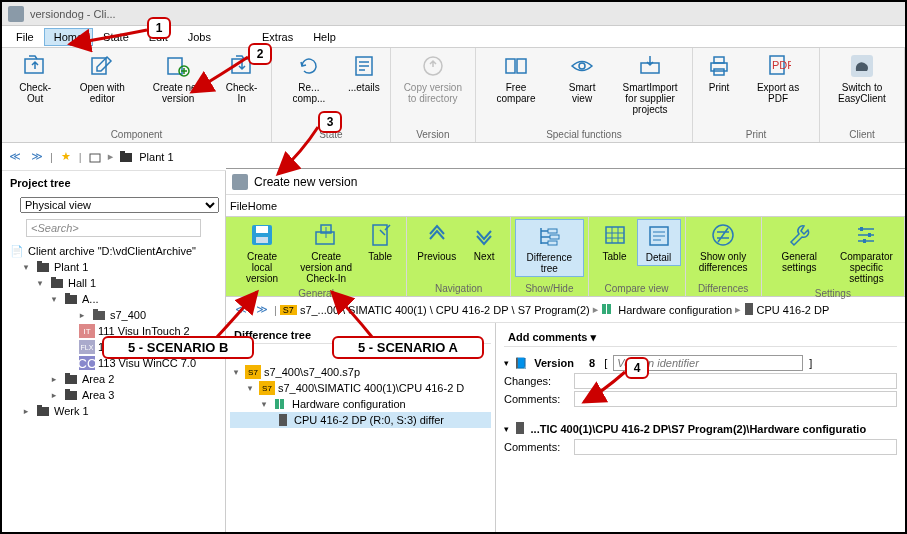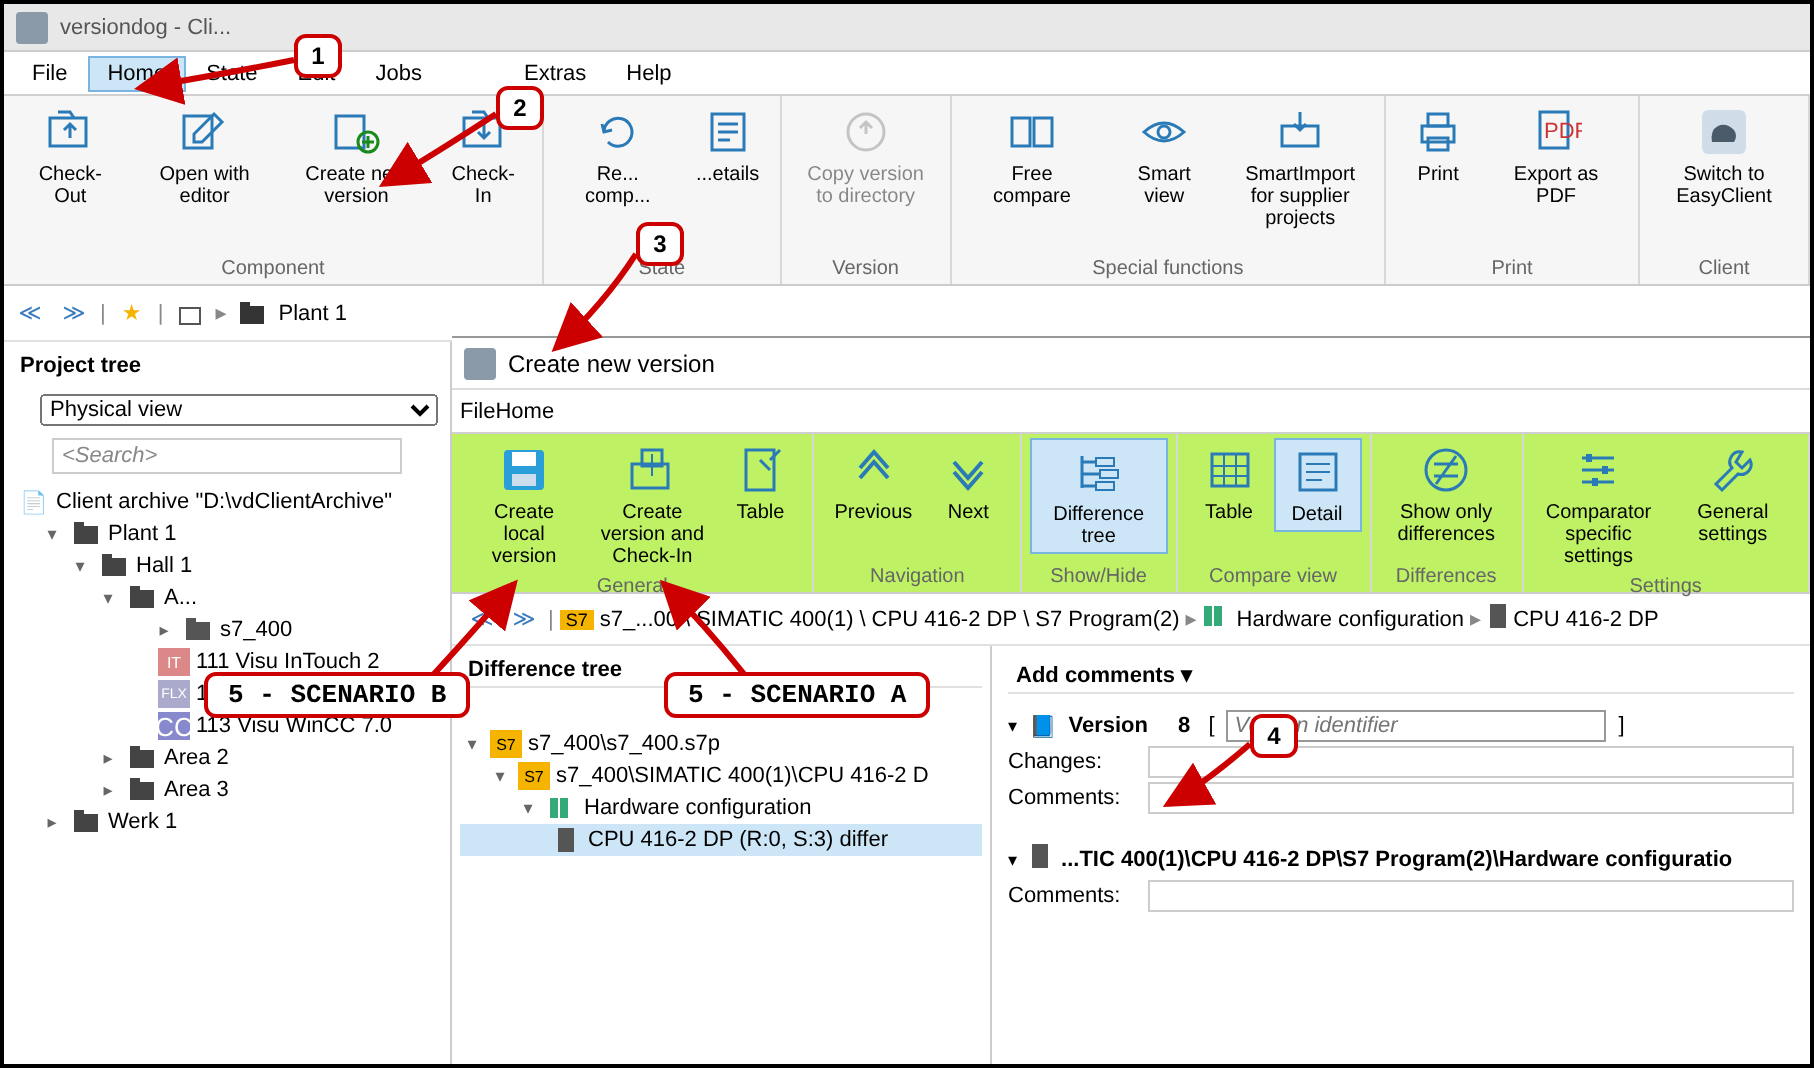--- a/index.html
+++ b/index.html
@@ -56,21 +56,21 @@
 .detail { flex:1; padding: 6px 8px; }
 .detail .row { display: flex; align-items: center; margin: 2px 0; gap: 6px; }
 .detail input[type=text] { border: 1px solid #999; padding: 1px 3px; font-size: 11px; font-style: italic; color:#888; }
 .detail .lbl { width: 64px; }
 .detail .val-box { flex:1; border: 1px solid #ccc; height: 16px; }
 
 .add-comments { font-weight: bold; padding: 2px 4px; border-bottom: 1px solid #e0e0e0; cursor:pointer; }
 
 
 .callout { position: absolute; background: #fff; border: 2px solid #c00; border-radius: 6px; width: 24px; height: 22px; display: flex; align-items: center; justify-content: center; font-weight: bold; z-index: 50; font-size: 12px; }
-.callout-label { position: absolute; background: #fff; border: 2px solid #c00; border-radius: 6px; padding: 2px 10px; font-weight: bold; z-index: 50; font-size: 13px; font-family: Liberation Mono, monospace; }
+.callout-label { position: absolute; background: #fff; border: 2px solid #c00; border-radius: 6px; padding: 2px 24px; font-weight: bold; z-index: 50; font-size: 13px; }
 .arrow { position: absolute; z-index: 49; pointer-events: none; }
 </style>
 </head>
 <body>
 
 <div class="titlebar">
   <span class="app-icon"></span>
   <span class="title-text">versiondog - Cli...</span>
 </div>
 
@@ -470,35 +470,35 @@
             <span class="label">Show only differences</span>
           </div>
       </div>
       <div class="ribbon-group-label">Differences</div>
     </div>
     <div class="ribbon-group">
       <div class="ribbon-group-items">
         <div class="ribbon-btn">
             <span class="icon">
               <svg width="26" height="26">
+                <path d="M18 4 A5 5 0 0 0 13 12 L5 20 L8 23 L16 15 A5 5 0 0 0 22 8 L18 12 L15 9 Z" fill="none" stroke="#2a7ab8" stroke-width="1.5"></path>
+              </svg>
+            </span>
+            <span class="label">General settings</span>
+          </div>
+        <div class="ribbon-btn">
+            <span class="icon">
+              <svg width="26" height="26">
                 <path d="M5 7 L21 7 M5 13 L21 13 M5 19 L21 19" stroke="#2a7ab8" stroke-width="1.5"></path>
                 <rect x="7" y="5" width="3" height="4" fill="#2a7ab8"></rect>
                 <rect x="15" y="11" width="3" height="4" fill="#2a7ab8"></rect>
                 <rect x="10" y="17" width="3" height="4" fill="#2a7ab8"></rect>
               </svg>
             </span>
             <span class="label">Comparator specific settings</span>
-          </div>
-        <div class="ribbon-btn">
-            <span class="icon">
-              <svg width="26" height="26">
-                <path d="M18 4 A5 5 0 0 0 13 12 L5 20 L8 23 L16 15 A5 5 0 0 0 22 8 L18 12 L15 9 Z" fill="none" stroke="#2a7ab8" stroke-width="1.5"></path>
-              </svg>
-            </span>
-            <span class="label">General settings</span>
           </div>
       </div>
       <div class="ribbon-group-label">Settings</div>
     </div>
   </div>
   <div class="sub-breadcrumb">
     <span class="bc-btn">≪</span>
     <span class="bc-btn">≫</span>
     <span class="sep">|</span>
     <span style="background:#f5b400;padding:0 3px;font-size:9px">S7</span>

